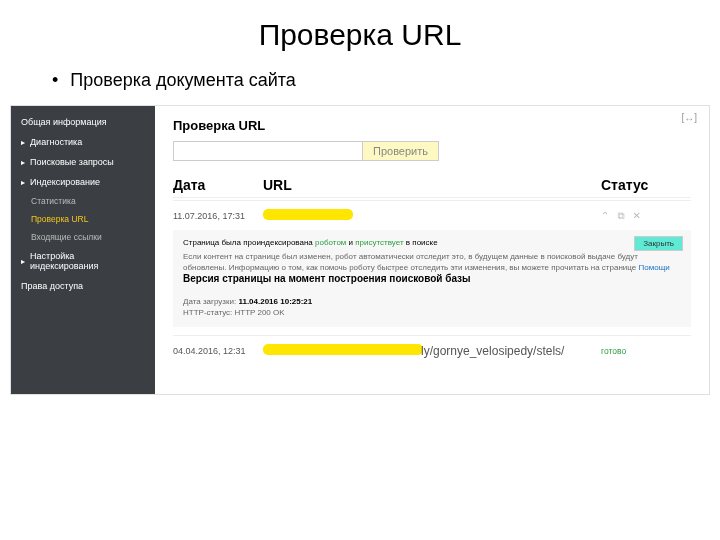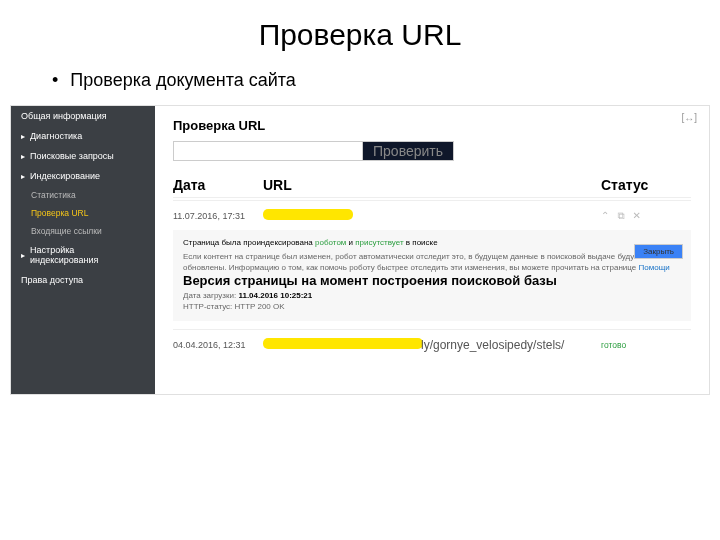--- a/index.html
+++ b/index.html
@@ -1,53 +1,53 @@
 <!DOCTYPE html>
 <html><head>
   <meta charset="utf-8">
   <style>
     * { margin: 0; padding: 0; box-sizing: border-box; }
     body { font-family: Arial, sans-serif; background: #fff; width: 720px; height: 540px; overflow: hidden; }
     .slide-title { text-align: center; font-size: 30px; font-weight: 400; padding: 18px 0 10px; color: #000; }
     .slide-bullet { padding: 8px 0 14px 52px; font-size: 18px; color: #000; display: flex; align-items: center; gap: 12px; }
     .slide-bullet::before { content: "•"; font-size: 18px; }
     .app-wrap { display: flex; height: 290px; margin: 0 10px; border: 1px solid #e0e0e0; }
-    .sidebar { width: 144px; background: #3b3f44; color: #fff; font-size: 9px; padding: 0 0; overflow: hidden; }
+    .sidebar { width: 144px; background: #3b3f44; color: #fff; font-size: 9px; padding: 6px 0; overflow: hidden; }
     .side-item { padding: 5px 10px; color: #fff; cursor: pointer; display: flex; align-items: center; gap: 5px; }
     .side-item.top { font-weight: 400; }
     .side-sub { padding: 4px 10px 4px 20px; color: #bbb; font-size: 8.5px; cursor: pointer; }
     .side-sub.active { color: #f5c518; }
     .tri::before { content: "▸"; font-size: 8px; color: #fff; }
     .main { flex: 1; background: #fff; padding: 8px 18px; font-size: 9px; color: #333; position: relative; overflow: hidden; }
     .expand-icon { position: absolute; top: 6px; right: 12px; color: #999; font-size: 10px; cursor: pointer; }
     .main-heading { font-size: 13px; font-weight: 700; margin: 4px 0 8px; color: #000; }
     .input-row { display: flex; gap: 0; margin-bottom: 12px; }
     .url-input { flex: 0 0 190px; height: 20px; border: 1px solid #ccc; padding: 2px 6px; font-size: 9px; }
-    .check-btn { height: 20px; padding: 0 10px; border: 1px solid #ccc; background: #0f172a; color: #888; font-size: 14px; cursor: pointer; border-left: none; }
+    .check-btn { height: 20px; padding: 0 10px; border: 1px solid #ccc; background: #fef9c3; color: #888; font-size: 11px; cursor: pointer; border-left: none; }
     .tbl-head { display: flex; font-weight: 700; font-size: 14px; color: #000; padding: 4px 0; border-bottom: 1px solid #eee; }
     .col-date { width: 90px; }
     .col-url { flex: 1; }
     .col-status { width: 90px; }
     .row { display: flex; align-items: center; padding: 6px 0; font-size: 9px; color: #555; }
     .redact { background: #ffe600; height: 11px; border-radius: 5px; display: inline-block; }
     .row1 .redact { width: 90px; }
     .row3 .redact { width: 160px; }
     .row-actions { display: flex; gap: 8px; align-items: center; color: #bbb; }
     .chev-icon, .copy-icon, .close-icon { cursor: pointer; font-size: 10px; }
     .url-tail { color: #555; font-size: 12px; margin-left: -2px; }
     .status-ready { color: #2a9d3e; font-size: 8.5px; }
     .detail { background: #f7f7f7; padding: 8px 10px; margin: 2px 0 8px; font-size: 8px; color: #555; position: relative; }
     .detail-line1 { color: #2a9d3e; margin-bottom: 4px; }
     .detail-line1 .black { color: #000; }
     .detail-desc { color: #666; line-height: 1.4; margin-bottom: 0; }
     .detail-desc .link { color: #1a73c7; cursor: pointer; }
-    .detail-strong { color: #000; font-weight: 700; margin-bottom: 3px; font-size: 13px; }
+    .detail-strong { color: #000; font-weight: 700; margin-bottom: 13px; font-size: 10px; }
     .detail-meta { color: #666; margin-bottom: 2px; }
     .detail-meta .bold { font-weight: 700; color: #000; }
-    .close-btn { position: absolute; top: 14px; right: 8px; background: #3b82f6; border: 1px solid #ccc; padding: 2px 8px; font-size: 8px; cursor: pointer; color: #333; }
+    .close-btn { position: absolute; top: 6px; right: 8px; background: #5eead4; border: 1px solid #ccc; padding: 2px 8px; font-size: 8px; cursor: pointer; color: #333; }
     .divider { border-top: 1px solid #eee; margin: 2px 0; }
   </style>
 </head>
 <body>
 
 <div class="slide-title">Проверка URL</div>
 <div class="slide-bullet">
   <span>Проверка документа сайта</span>
 </div>
 

